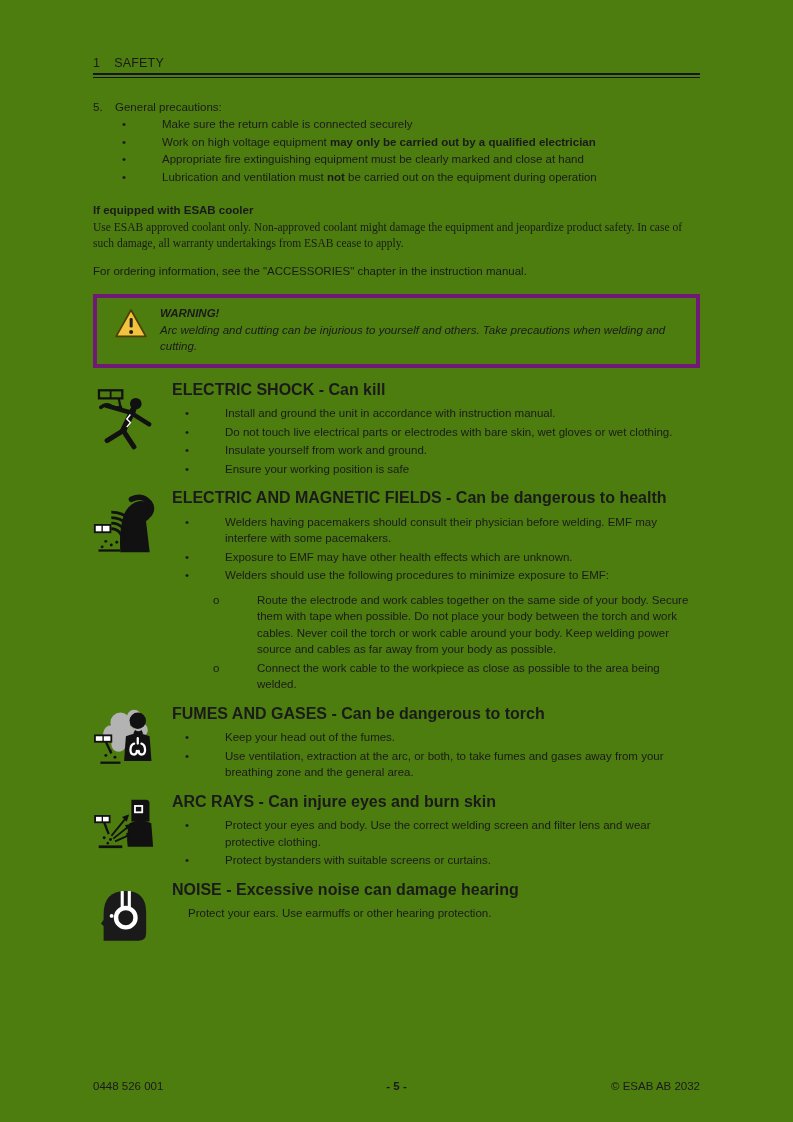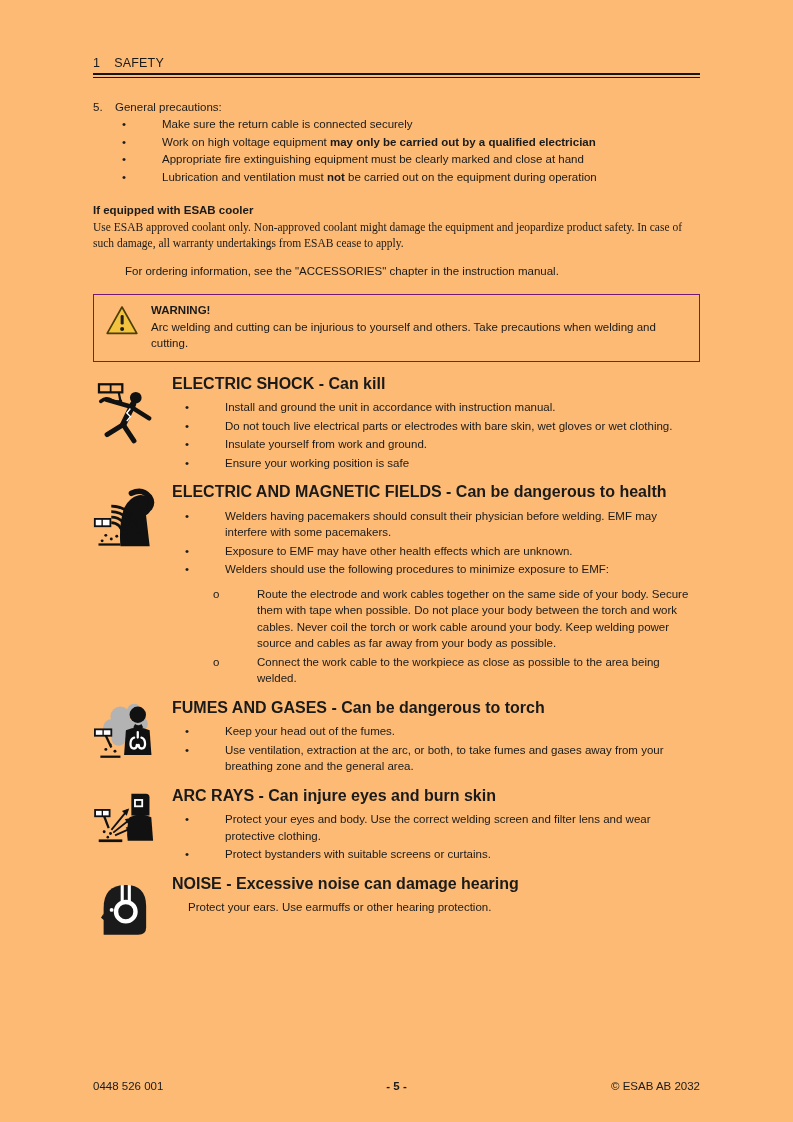--- a/index.html
+++ b/index.html
@@ -3,40 +3,40 @@
 <meta charset="utf-8">
 <style>
   html,body{margin:0;padding:0;background:#ffffff;}
   .page{
     position:relative;
     width:793px;height:1122px;
     box-sizing:border-box;
     padding:55px 93px 0 93px;
     font-family:"Liberation Sans","DejaVu Sans",sans-serif;
     font-size:11.5px;line-height:16.5px;color:#1a1a1a;
-    overflow:hidden;background:#fdba74;
+    overflow:hidden;background:#4d7c0f;
   }
   .b{font-weight:bold;}
   
   .chap{font-size:12.5px;letter-spacing:.2px;}
   .chap .chap-num{margin-right:14px;}
   .header-rule{height:2px;border-top:2px solid #161616;border-bottom:1px solid #161616;margin-top:1px;margin-bottom:21px;}
   
   .numbered{display:flex;margin-bottom:17px;}
   .numbered .num{width:22px;flex:none;}
   .bullet-row{display:flex;margin-top:1px;}
   .marker{width:15px;flex:none;}
   .bullet-text{flex:1;padding-left:25px;}
   .prec-list .bullet-row{padding-left:7px;}
   
   .cooler-heading{font-weight:bold;}
   .cooler-body{margin-bottom:11px;font-family:Liberation Serif, serif;}
-  .ordering{margin-bottom:15px;margin-left:32px;}
-  
-  .warning-box{border:1px solid #701a75;display:flex;padding:7px 11px 9px 11px;margin-bottom:14px;}
+  .ordering{margin-bottom:15px;}
+  
+  .warning-box{border:4px solid #701a75;display:flex;padding:7px 11px 9px 17px;margin-bottom:14px;font-style:italic;}
   .warning-icon{width:46px;flex:none;padding-top:3px;}
   .warning-text{flex:1;max-width:520px;}
   .warning-title{font-weight:bold;}
   
   .hazard{display:flex;margin-bottom:13px;}
   .hazard-icon{width:79px;flex:none;padding-top:2px;}
   .hazard-body{flex:1;}
   .hazard-title{font-weight:bold;font-size:16px;margin-bottom:7px;}
   .hazard-items .bullet-row{padding-left:13px;margin-top:2px;}
   .hazard-items .bullet-row.sub{padding-left:41px;}

